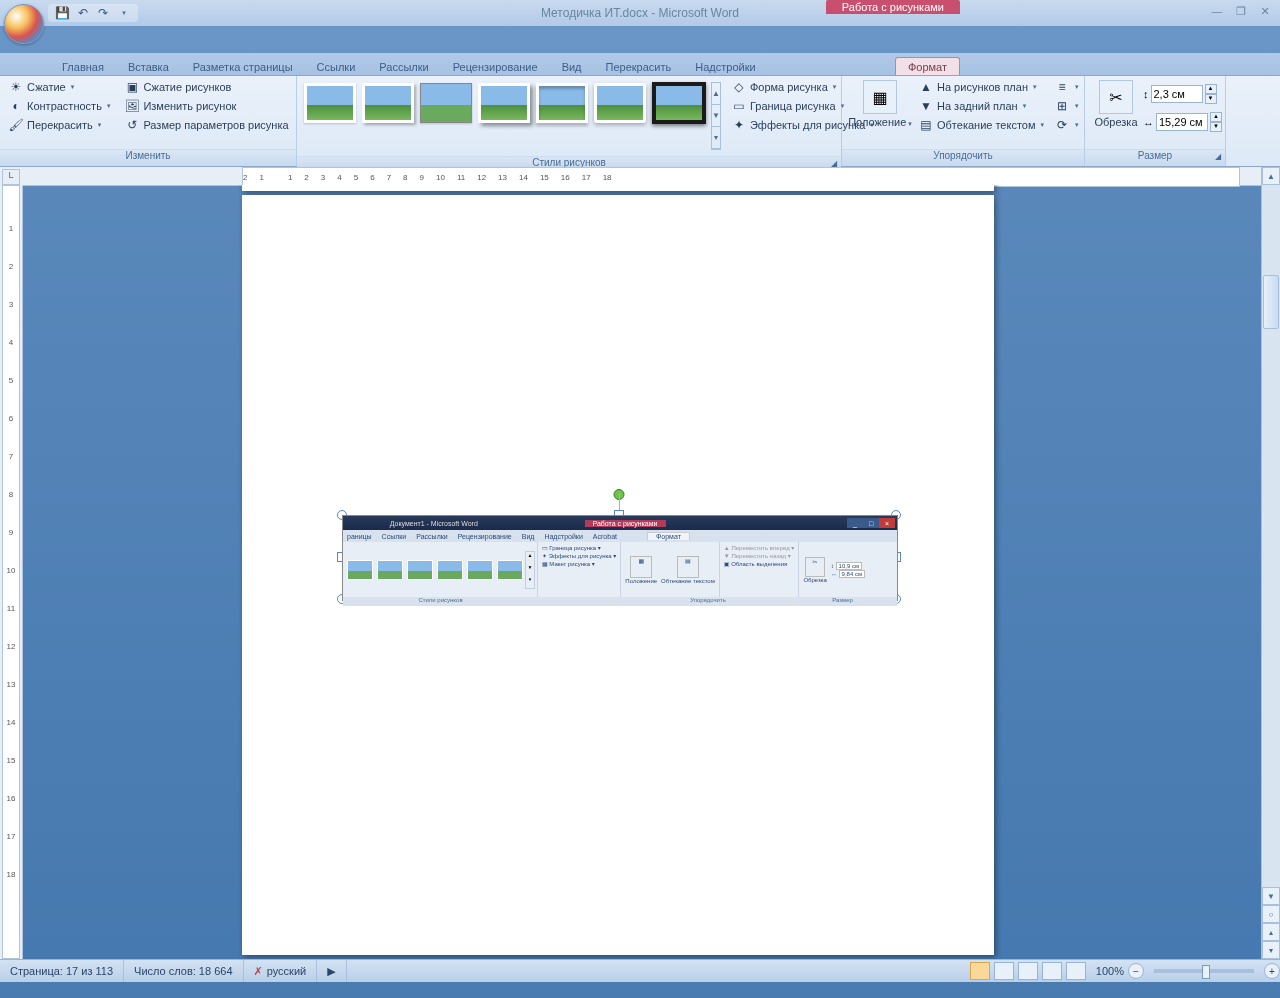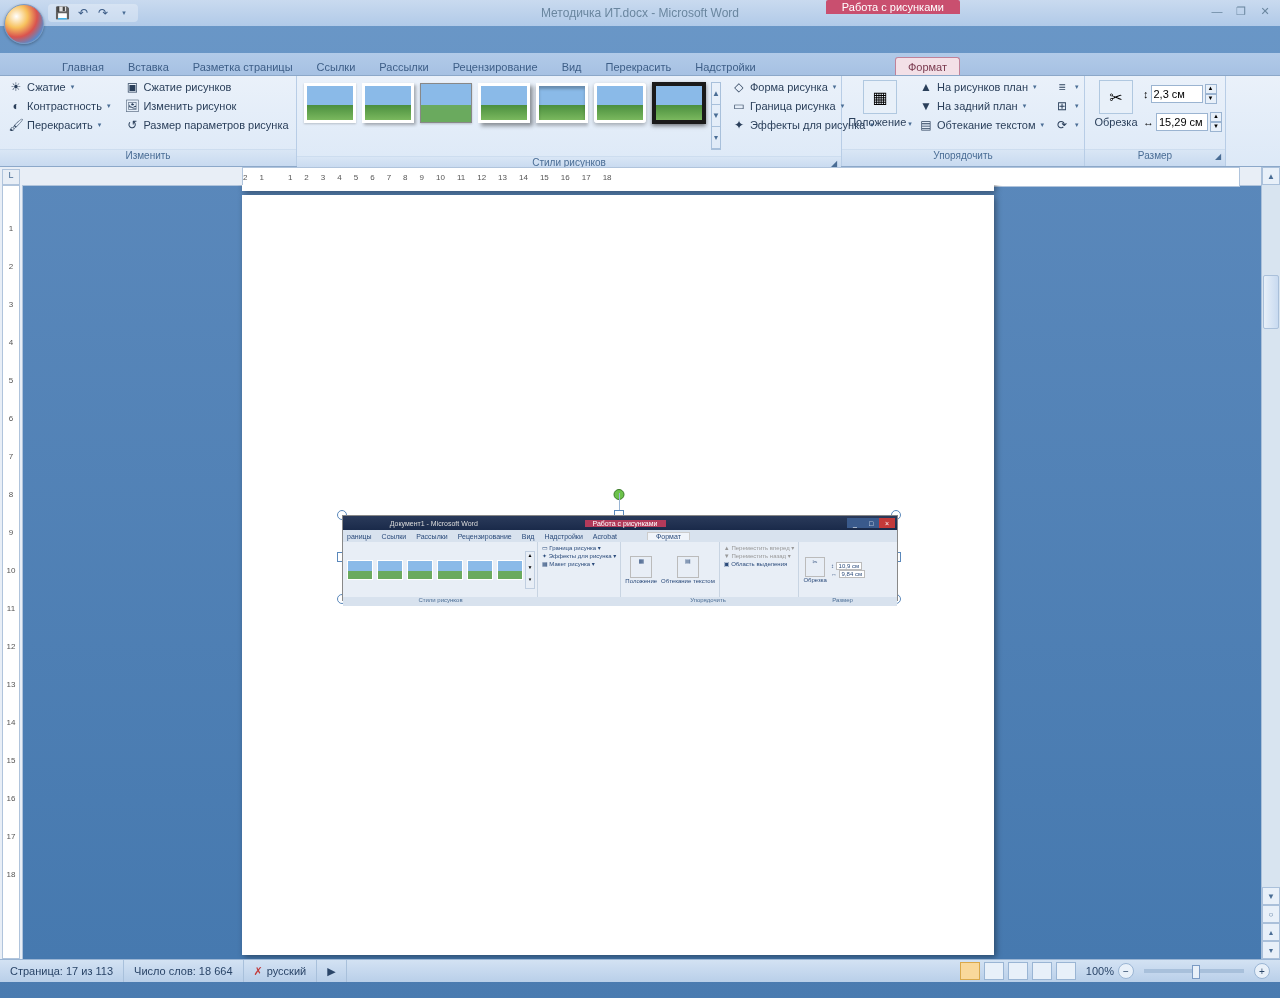--- a/index.html
+++ b/index.html
@@ -55,21 +55,21 @@
 .inner-wc span{width:16px;height:10px;display:flex;align-items:center;justify-content:center;}
 .inner-tabs{height:12px;background:#d8e2ee;display:flex;align-items:center;padding-left:4px;gap:10px;color:#2a4a7a;}
 .inner-body{height:55px;background:#e8eef6;display:flex;}
 .inner-thumb{width:24px;height:18px;margin:4px 2px;background:linear-gradient(to bottom,#8abae8 55%,#6aaa5e 55%);border:1px solid #fff;}
 .vscroll{position:absolute;right:0;top:0;width:18px;height:100%;background:#d8e4f0;border-left:1px solid #aac0da;display:flex;flex-direction:column;}
 .vscroll .arr{height:16px;border:1px solid #aac0da;display:flex;align-items:center;justify-content:center;font-size:8px;color:#4a6d95;background:#e8f0f9;}
 .vscroll .track{flex:1;position:relative;}
 .vscroll .thumb-bar{position:absolute;top:90px;left:1px;right:1px;height:52px;background:linear-gradient(to right,#e8f0f9,#c8daf0);border:1px solid #aac0da;border-radius:2px;}
 .statusbar{height:22px;background:linear-gradient(to bottom,#d3e2f3,#b9cfe9);display:flex;align-items:center;font-size:11px;color:#2a4568;border-top:1px solid #9ab5d4;}
 .sb-sec{padding:0 10px;border-right:1px solid #a8c0db;height:100%;display:flex;align-items:center;gap:4px;}
-.sb-right{margin-left:auto;display:flex;align-items:center;gap:4px;padding-right:10px;}
+.sb-right{margin-left:auto;display:flex;align-items:center;gap:4px;}
 .view-btn{width:18px;height:16px;border:1px solid #9ab5d4;background:#e8f0f9;}
 .view-btn.active{background:#f9d89a;border-color:#d9a84a;}
 .zoom-slider{width:100px;height:4px;background:#a8c0db;position:relative;margin:0 6px;}
 .zoom-slider .knob{position:absolute;left:48px;top:-4px;width:6px;height:12px;background:#e8f0f9;border:1px solid #7a9ac4;}
 .zbtn{width:14px;height:14px;border:1px solid #9ab5d4;border-radius:50%;display:flex;align-items:center;justify-content:center;background:#e8f0f9;font-size:10px;}
 .ruler-num{font-size:8px;color:#555;margin-right:12px;}
 </style>
 </head>
 <body>
 

